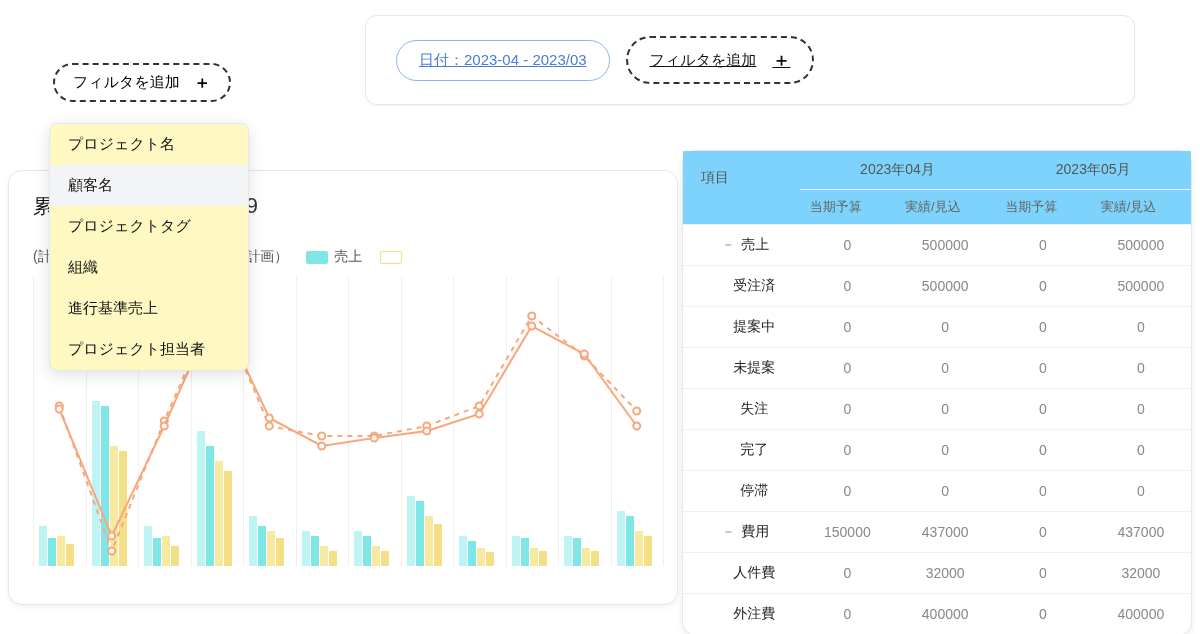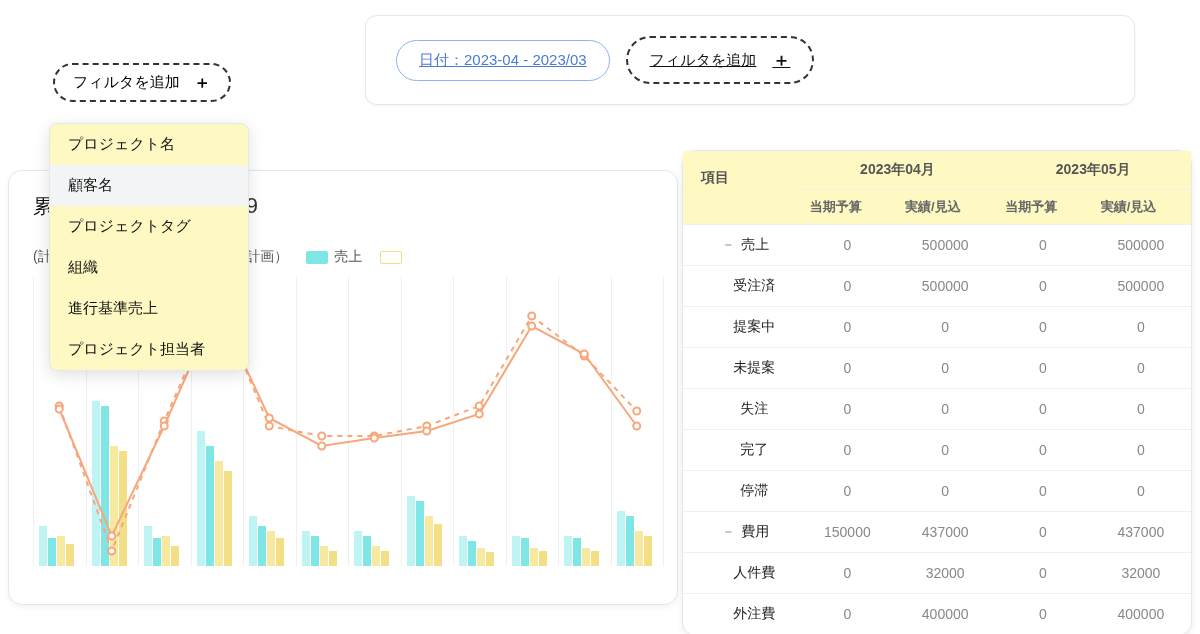--- a/index.html
+++ b/index.html
@@ -151,23 +151,23 @@
   z-index: 20;
   font-size: 14px;
 }
 .tbl { width:100%; border-collapse: collapse; }
 .tbl th, .tbl td {
   border-bottom: 1px solid #eef0f2;
   text-align: left;
   color: #333;
 }
 .tbl thead th {
-  font-weight: 700;
+  font-weight: 400;
   color: #555;
-  background: #fef9c3;
+  background: #7dd3fc;
 }
 .tbl .grp th { text-align: center; padding: 10px 8px; }
 .tbl .sub th { padding: 8px 10px; font-size: 13px; color:#666; }
 .tbl td { padding: 11px 10px; color:#777;text-align:center; }
 .tbl td.name { color:#222; }
 .tbl td.name.indent1 { padding-left: 36px; }
 .tbl td.name.indent0 { padding-left: 18px; }
 .tbl td.num { color:#888; }
 .expander { display:inline-block; width:14px; color:#888; margin-right:6px; }
 

